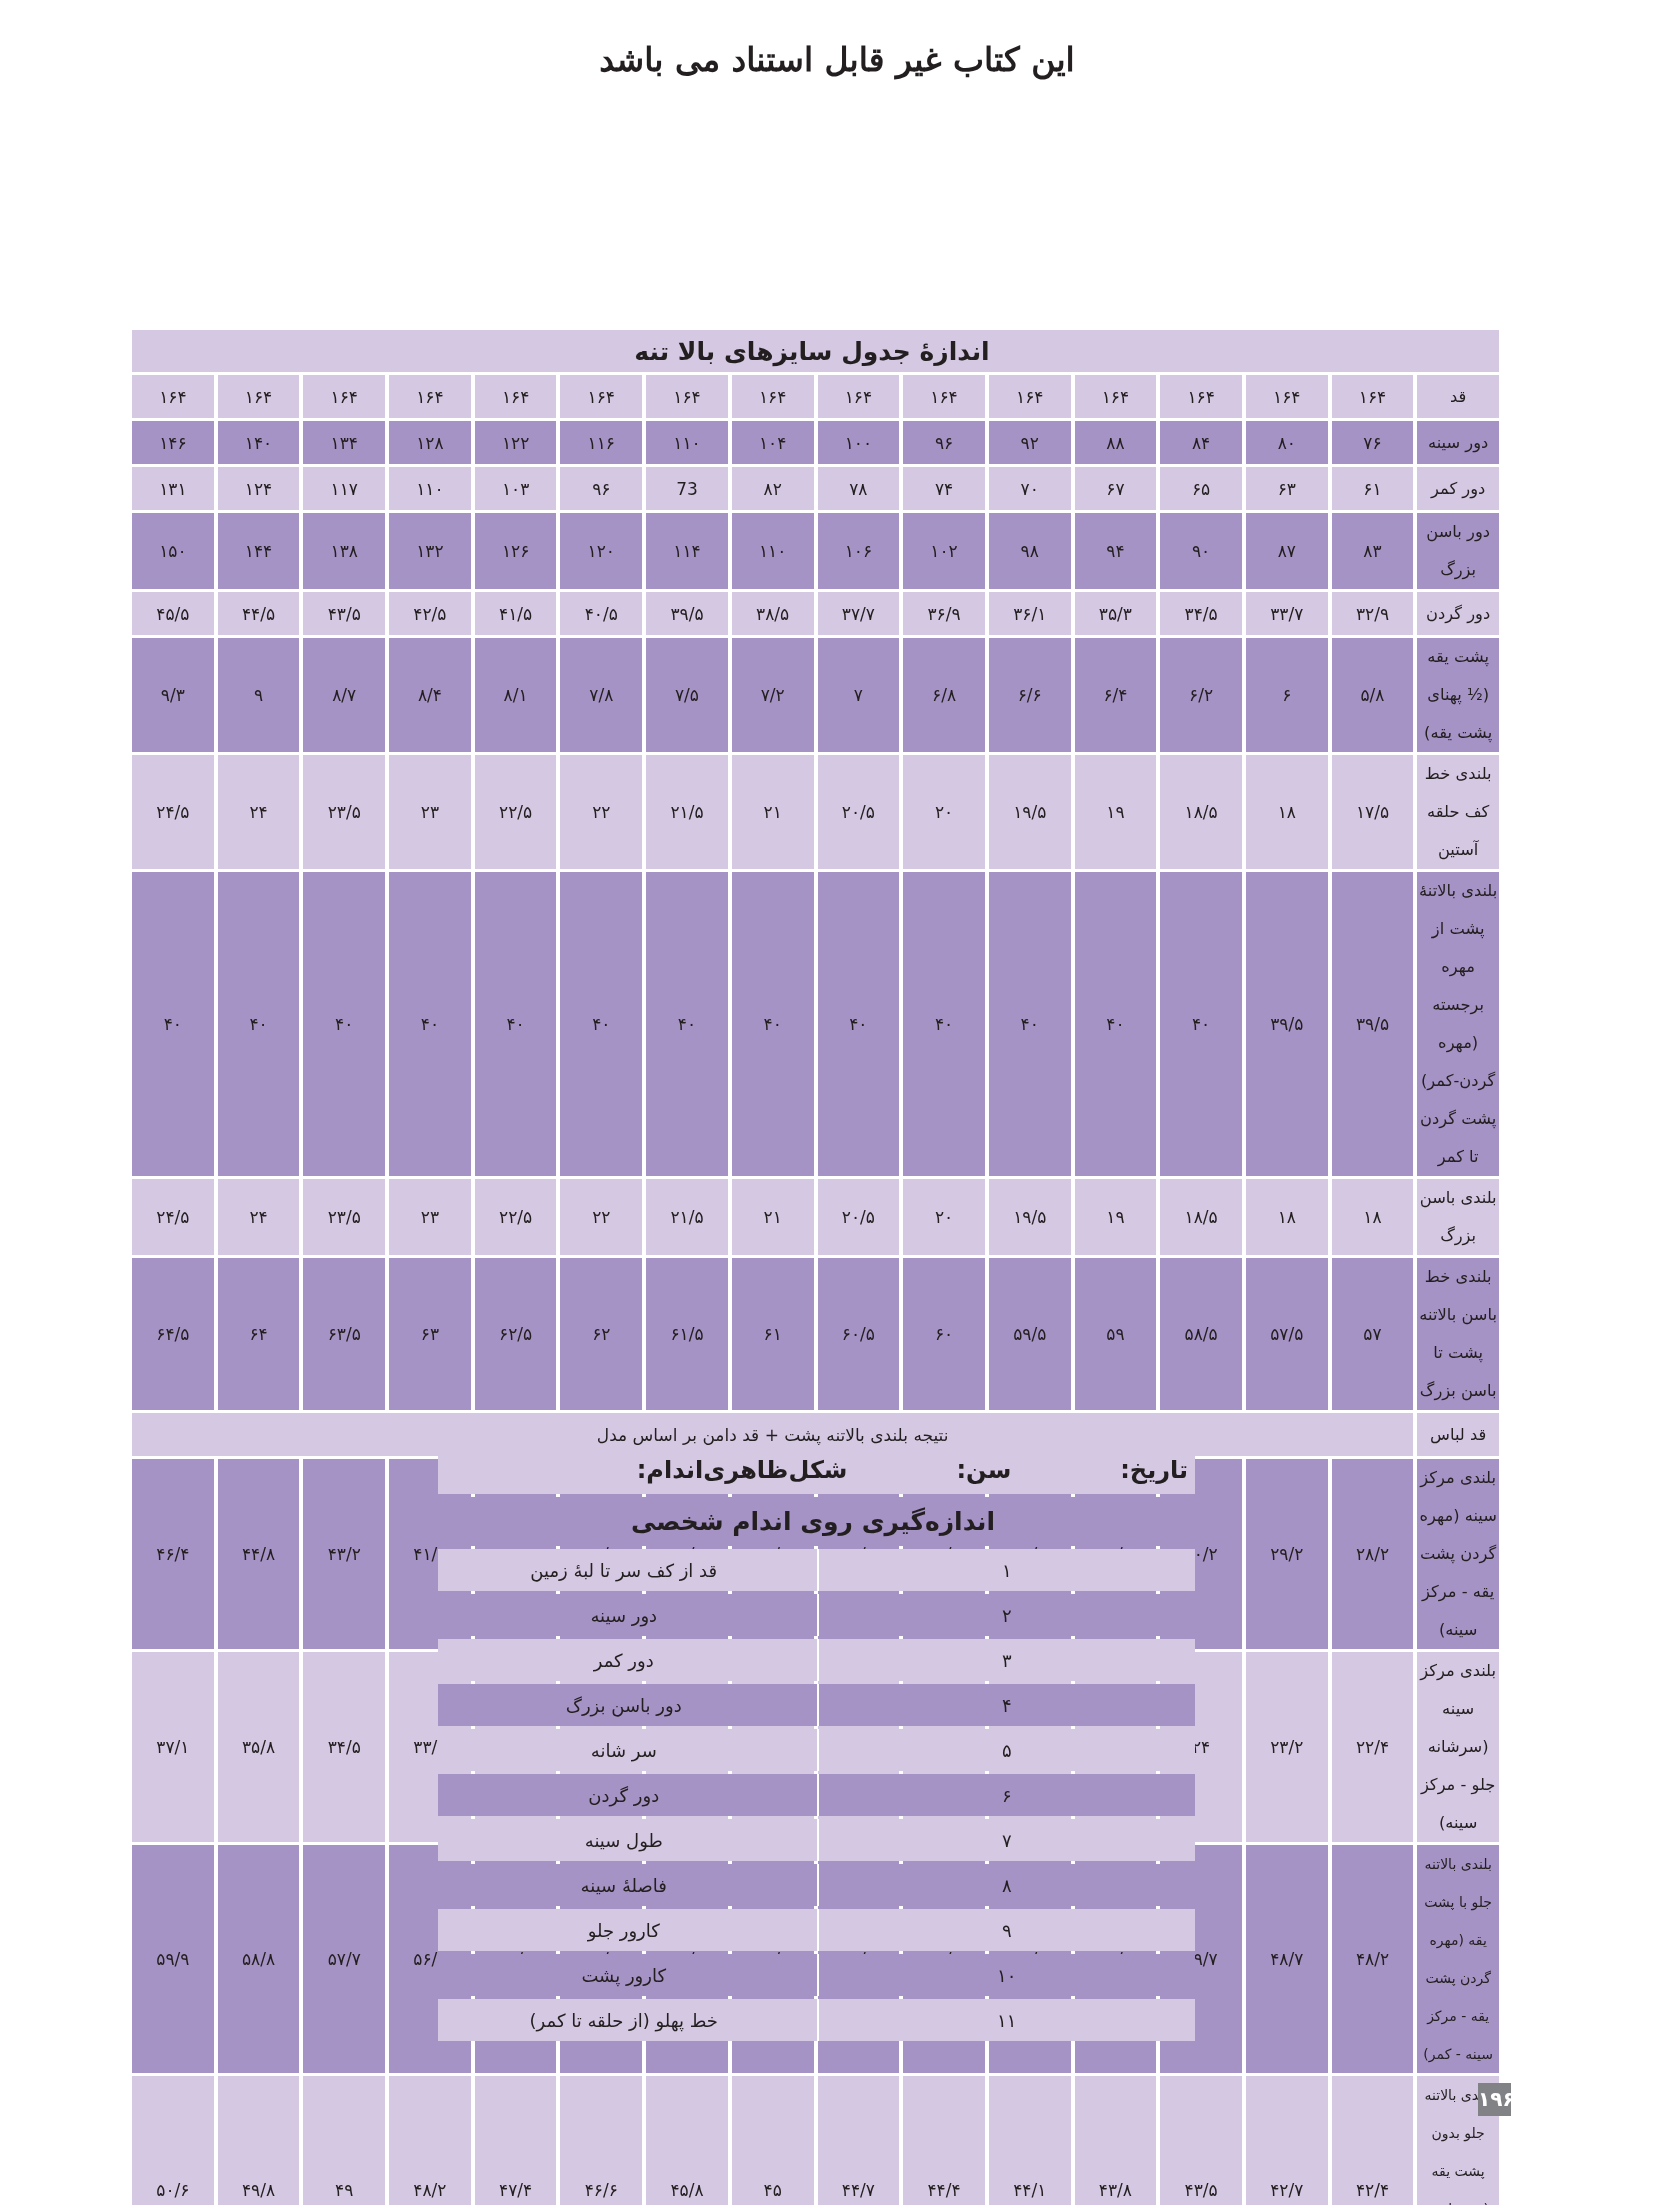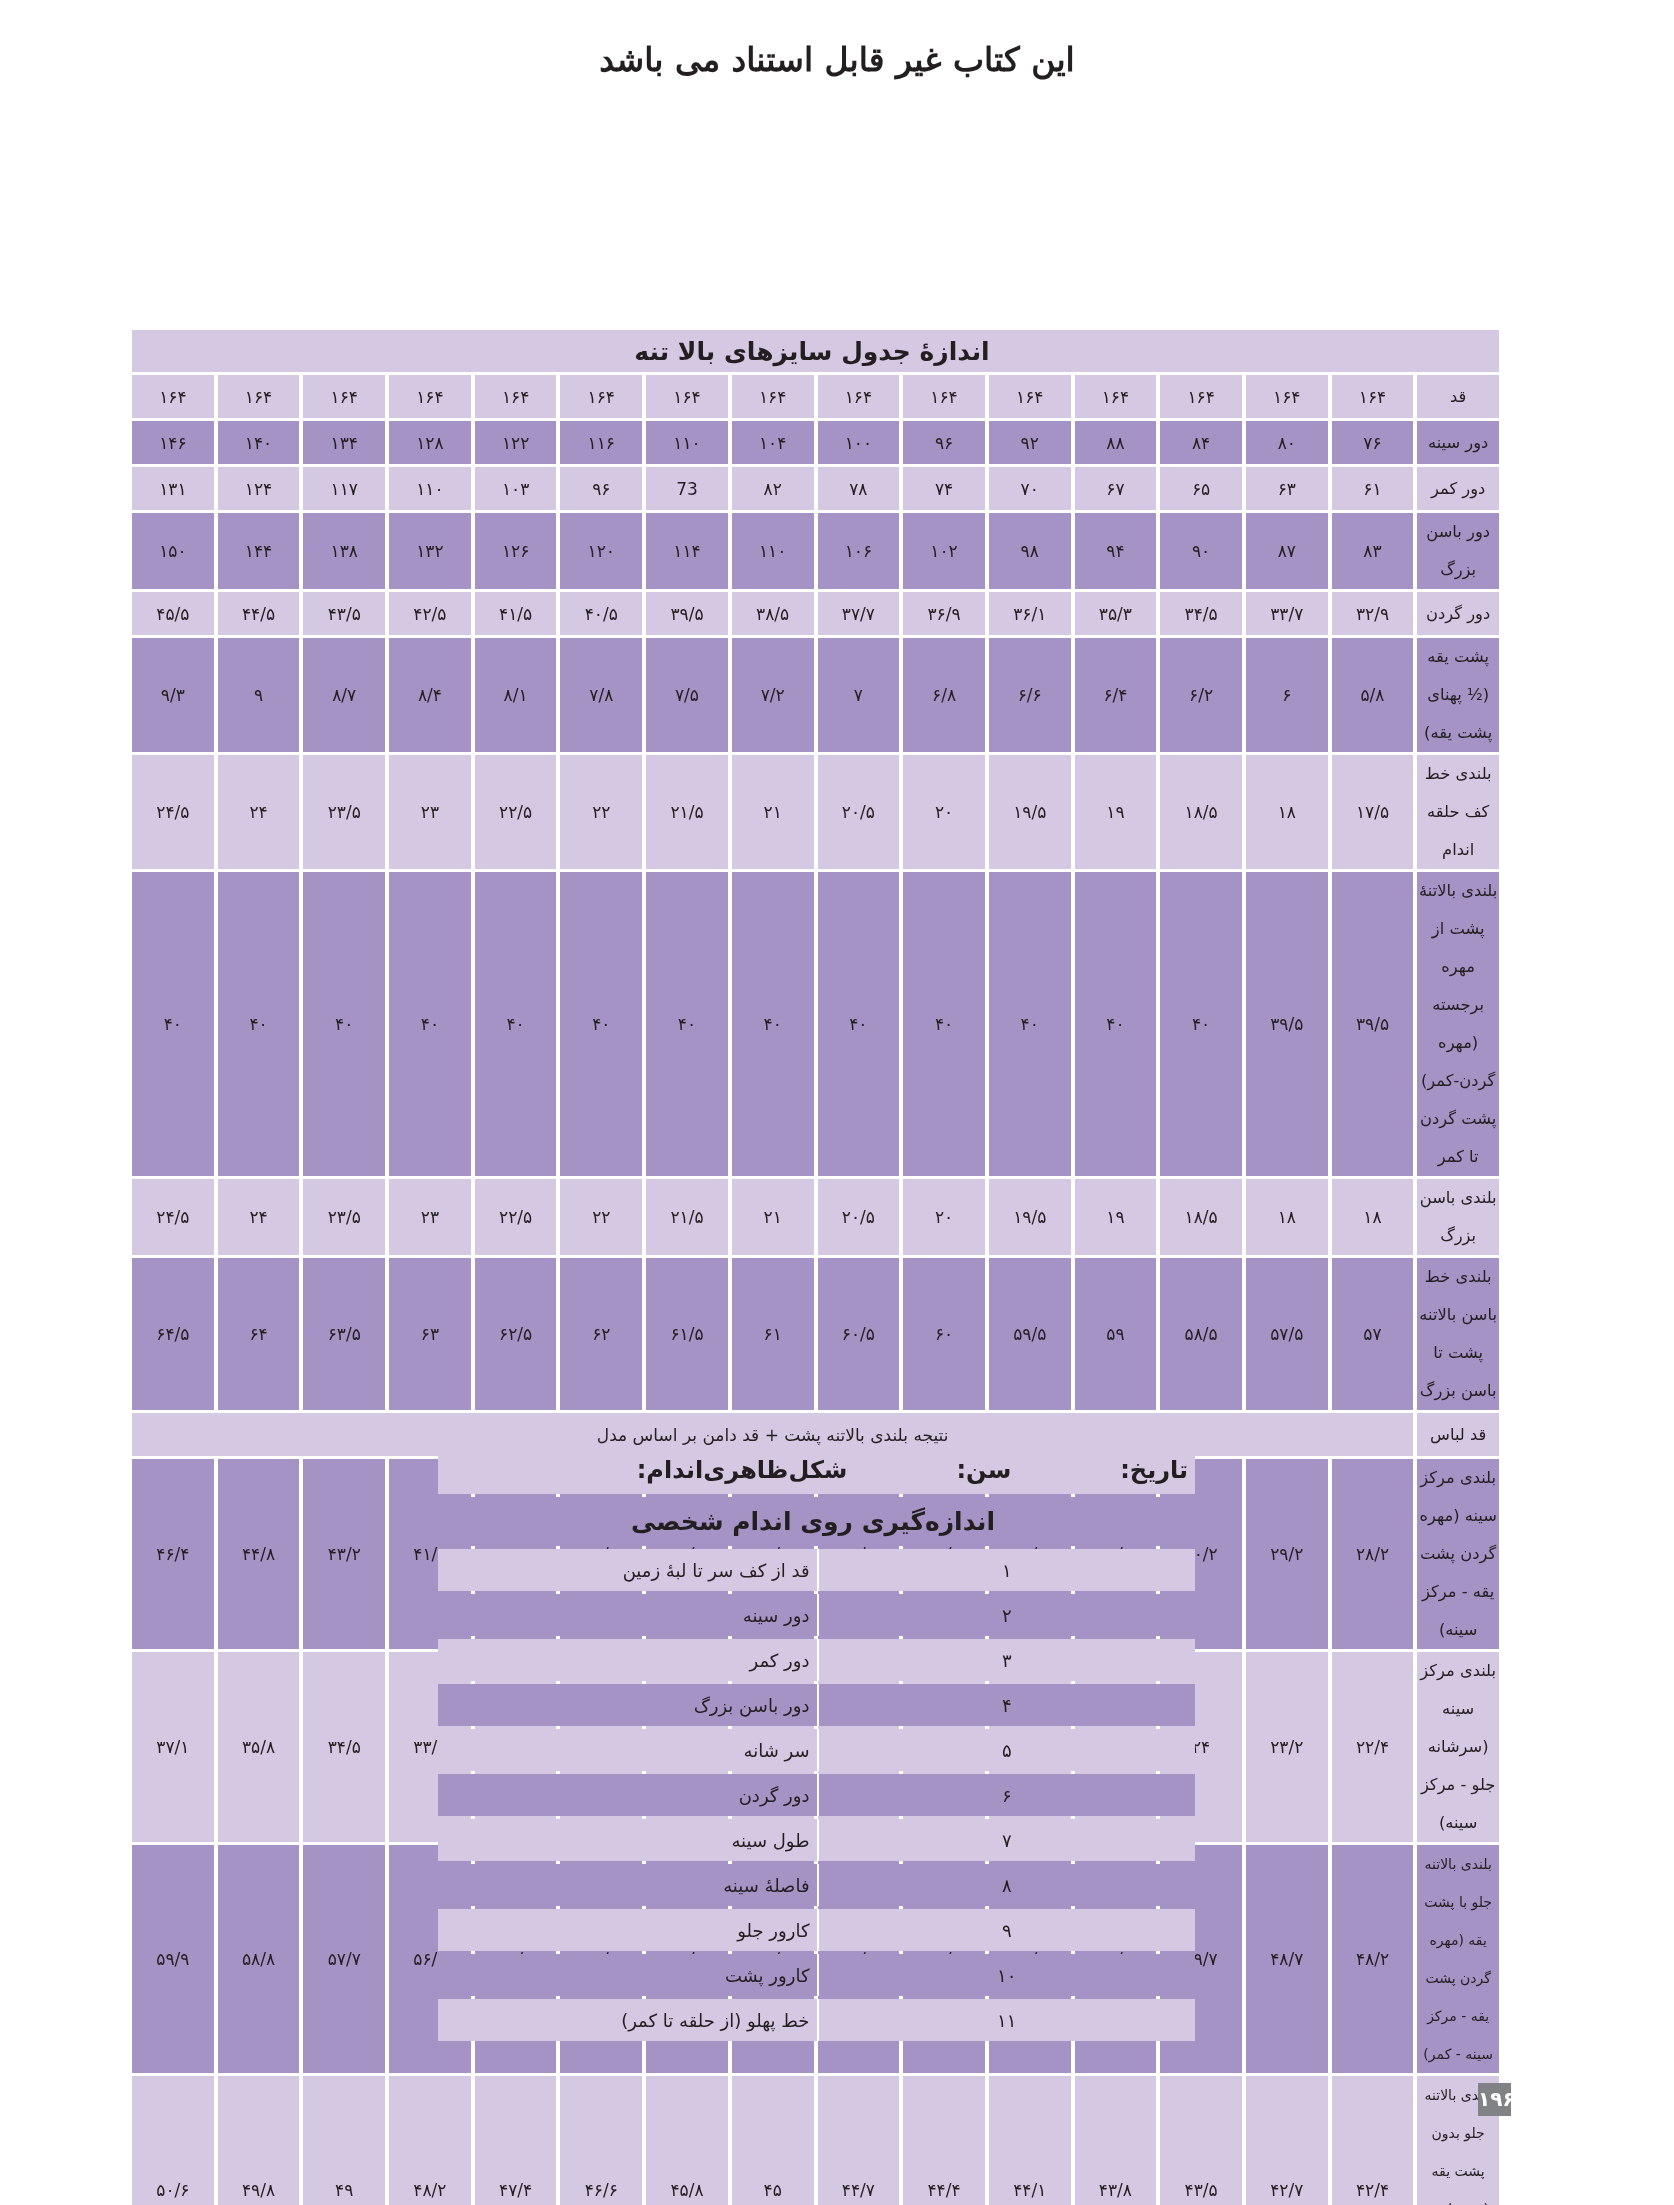--- a/index.html
+++ b/index.html
@@ -20,21 +20,21 @@
   .r-tall { height:76px; }
   .span-note { font-size:16.3px; }
   .lbl.small { font-size:14px; }
   .personal { position:absolute; left:438px; top:1445px; width:757px;
               border-collapse:separate; border-spacing:0 3px; margin-top:-3px; direction:rtl; table-layout:fixed; }
   .personal td { font-size:18px; padding:0; }
   .personal .meta-row td { height:49px; font-weight:bold; font-size:24px; }
   .personal .sec-row td { height:49px; font-weight:bold; font-size:25px; text-align:center; padding-right:7px; }
   .personal .item td { height:42px; }
   .personal .num { width:54px; text-align:center; border-left:2.5px solid #fff; }
-  .personal .txt { text-align:right; padding-right:7px; }
+  .personal .txt { text-align:center; padding-right:7px; }
   .meta-wrap { display:flex; direction:rtl; align-items:center; padding-right:7px; }
   .meta-wrap span { margin-left:109px;text-align:right; }
   .page-num { position:absolute; left:1478px; top:2083px; width:33px; height:33px; background:#808285;
               color:#fff; font-weight:bold; font-size:20px; text-align:center; line-height:33px; }
 </style>
 </head>
 <body>
 
 <div class="watermark">این کتاب غیر قابل استناد می باشد</div>
 
@@ -147,21 +147,21 @@
         <td class="dark">۷/۲</td>
         <td class="dark">۷/۵</td>
         <td class="dark">۷/۸</td>
         <td class="dark">۸/۱</td>
         <td class="dark">۸/۴</td>
         <td class="dark">۸/۷</td>
         <td class="dark">۹</td>
         <td class="dark">۹/۳</td>
       </tr>
       <tr class="r light">
-        <td class="light lbl">بلندی خط کف حلقه اندام</td>
+        <td class="light lbl">بلندی خط کف حلقه آستین</td>
         <td class="light">۱۷/۵</td>
         <td class="light">۱۸</td>
         <td class="light">۱۸/۵</td>
         <td class="light">۱۹</td>
         <td class="light">۱۹/۵</td>
         <td class="light">۲۰</td>
         <td class="light">۲۰/۵</td>
         <td class="light">۲۱</td>
         <td class="light">۲۱/۵</td>
         <td class="light">۲۲</td>

